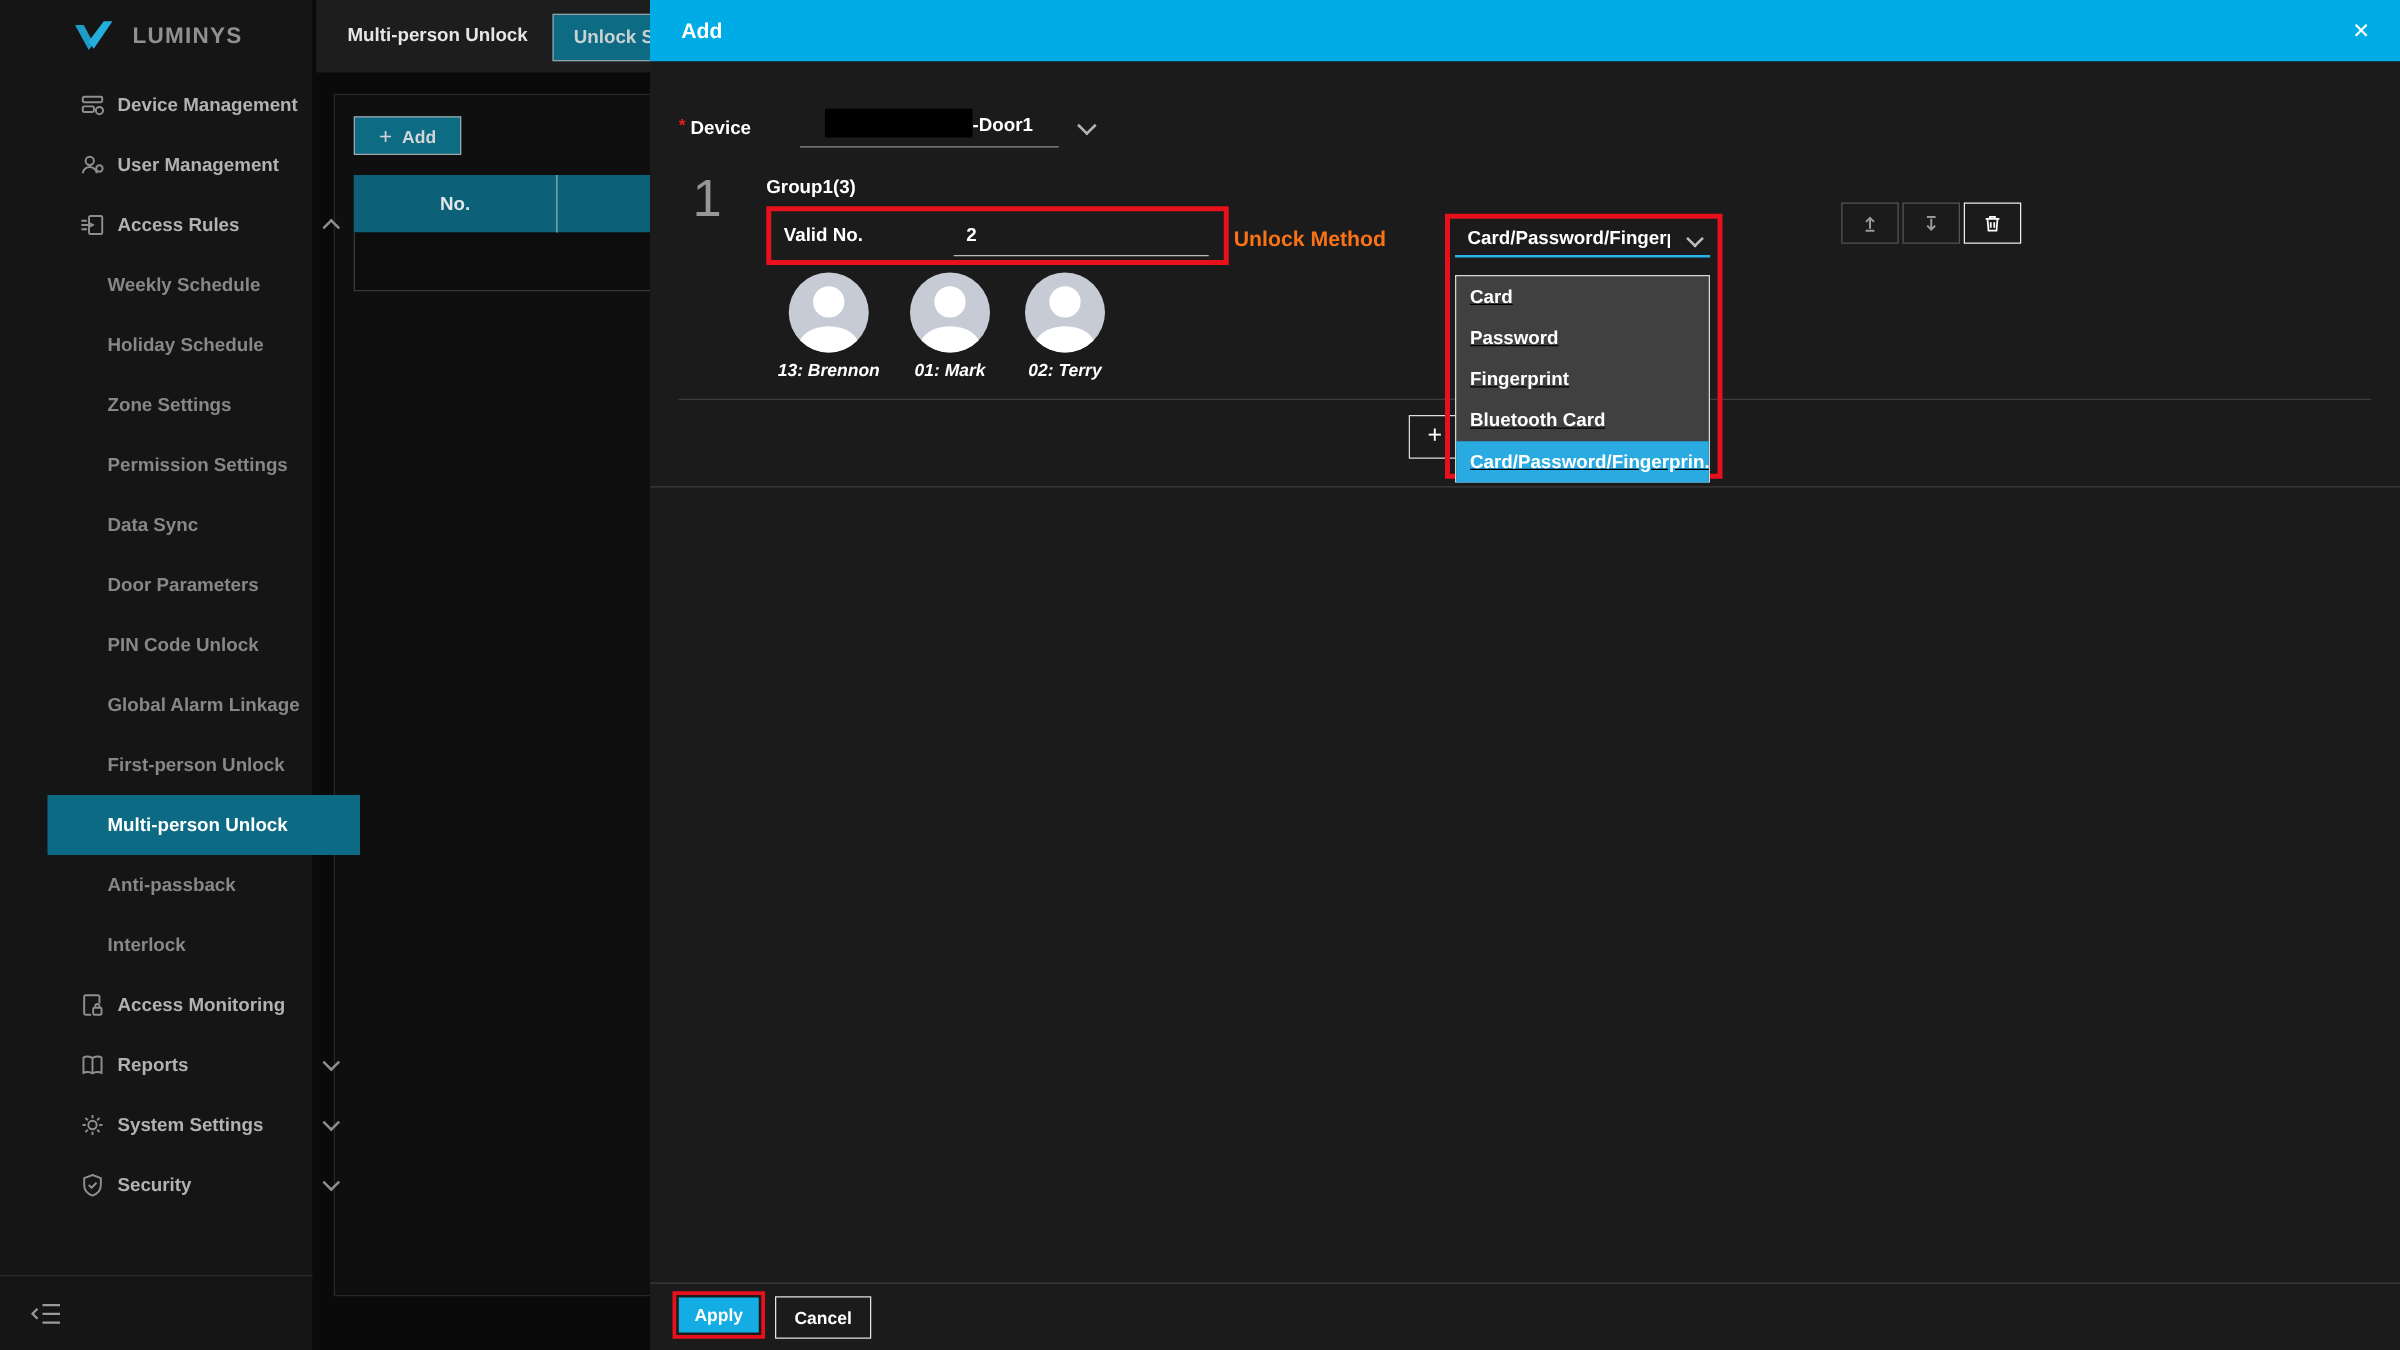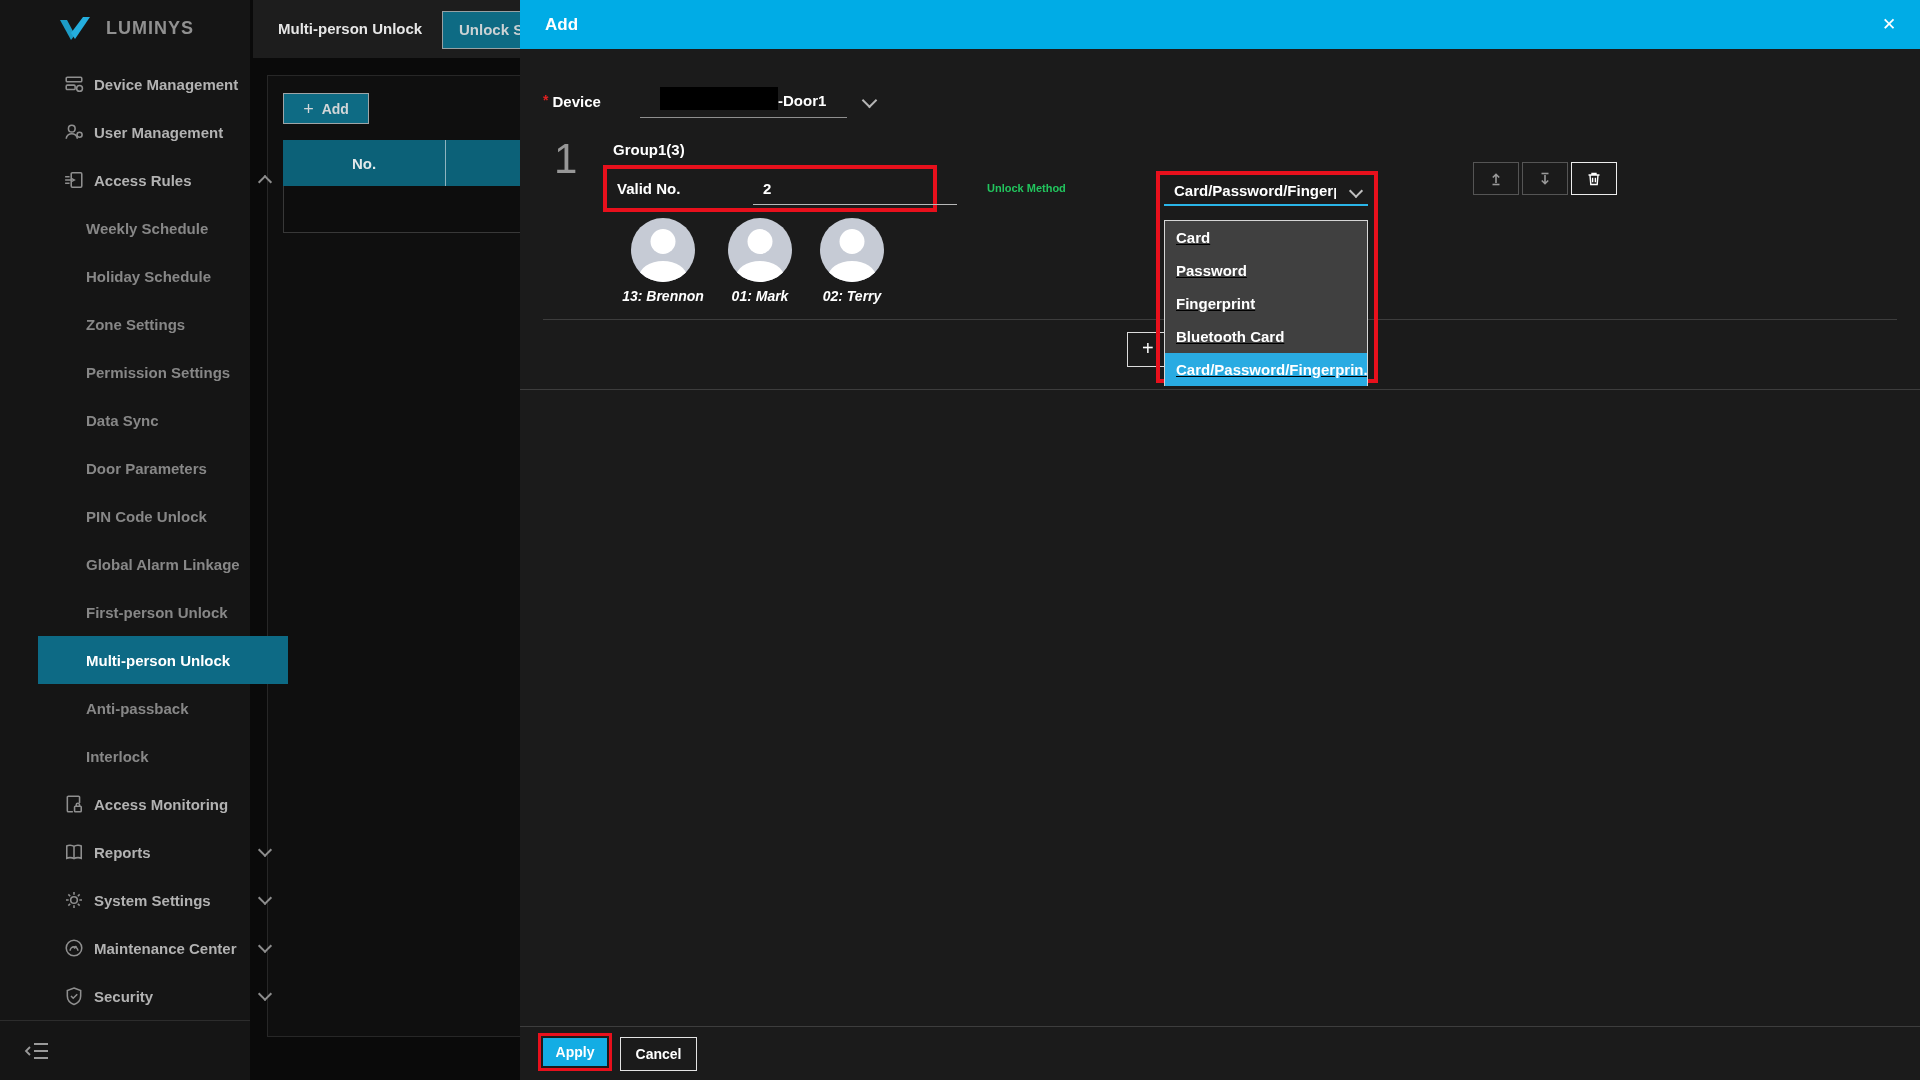--- a/index.html
+++ b/index.html
@@ -55,26 +55,26 @@
   .req-mark{color:#e02020;font-size:14px;font-weight:700;margin-right:4px;vertical-align:2px;}
   .device-label{position:absolute;left:23px;top:6px;color:#fff;font-size:15px;font-weight:700;}
   .device-field{position:absolute;left:120px;top:0;width:207px;height:31px;border-bottom:1px solid #8f8f8f;}
   .redact-box{position:absolute;left:20px;top:1px;width:118px;height:23px;background:#000;}
   .device-value{position:absolute;left:138px;top:6px;color:#fff;font-size:15px;font-weight:700;white-space:nowrap;}
   .device-chev{position:absolute;left:344px;top:9px;width:9px;height:9px;border-right:2px solid #b5b5b5;border-bottom:2px solid #b5b5b5;transform:rotate(45deg);}
 
   .group-num{position:absolute;left:34px;top:138px;color:#979797;font-size:42px;font-weight:400;line-height:1;}
   .group-name{position:absolute;left:93px;top:141px;color:#fff;font-size:15px;font-weight:700;}
 
-  .red-box-1{position:absolute;left:83px;top:165px;width:334px;height:47px;border:4px solid #e8101c;box-sizing:border-box;z-index:3;}
+  .red-box-1{position:absolute;left:93px;top:165px;width:370px;height:47px;border:4px solid #e8101c;box-sizing:border-box;z-index:3;}
   .valid-label{position:absolute;left:10px;top:11px;color:#fff;font-size:15px;font-weight:700;}
   .valid-input{position:absolute;left:146px;top:0;width:204px;height:35px;border-bottom:1px solid #b8b8b8;}
   .valid-value{position:absolute;left:10px;top:11px;color:#fff;font-size:15px;font-weight:700;}
 
-  .um-label{position:absolute;left:467px;top:182px;color:#22c55e;font-size:11px;font-weight:700;}
+  .um-label{position:absolute;left:467px;top:182px;color:#f97316;font-size:17px;font-weight:700;}
 
   .red-box-2{position:absolute;left:636px;top:171px;width:222px;height:212px;border:4px solid #e8101c;box-sizing:border-box;z-index:5;}
   .um-select{position:absolute;left:14px;top:7px;width:162px;color:#fff;font-size:15px;font-weight:700;white-space:nowrap;overflow:hidden;}
   .um-chev{position:absolute;right:13px;top:11px;width:8px;height:8px;border-right:2px solid #c0c0c0;border-bottom:2px solid #c0c0c0;transform:rotate(45deg);}
   .um-underline{position:absolute;left:4px;top:29px;width:204px;border-bottom:2px solid #2ab5e8;}
   .um-menu{position:absolute;left:4px;top:45px;width:204px;height:166px;background:#404040;border:1px solid #d6d6d6;box-sizing:border-box;text-decoration:underline;}
   .um-option{height:33px;line-height:33px;padding-left:11px;color:#fff;font-size:15px;font-weight:700;white-space:nowrap;overflow:hidden;}
   .um-option.selected{background:#29abe2;}
 
   .row-actions{position:absolute;left:0;top:0;}
@@ -221,31 +221,20 @@
         <span class="ico">
           <svg width="20" height="20" viewBox="0 0 18 18" fill="none" stroke="#8f8f8f" stroke-width="1.4">
             <circle cx="9" cy="9" r="3"></circle>
             <path d="M9 1.8v2.4M9 13.8v2.4M1.8 9h2.4M13.8 9h2.4M3.9 3.9l1.7 1.7M12.4 12.4l1.7 1.7M14.1 3.9l-1.7 1.7M5.6 12.4l-1.7 1.7"></path>
           </svg>
         </span>
         <span class="lbl">System Settings</span>
         <span class="chev down"></span>
       </div>
 
-      <div class="nav-item">
-        <span class="ico">
-          <svg width="20" height="20" viewBox="0 0 18 18" fill="none" stroke="#8f8f8f" stroke-width="1.4">
-            <circle cx="9" cy="9" r="7"></circle>
-              <path d="M5.5 11.5a3.5 3.5 0 0 1 7 0"></path>
-              <path d="M9 9.5l2.2-2.2"></path>
-          </svg>
-        </span>
-        <span class="lbl">Maintenance Center</span>
-        <span class="chev down"></span>
-      </div>
 
       <div class="nav-item">
         <span class="ico">
           <svg width="20" height="20" viewBox="0 0 18 18" fill="none" stroke="#8f8f8f" stroke-width="1.4">
             <path d="M9 1.8 15 4v5c0 4-2.7 6.4-6 7.6C5.7 15.4 3 13 3 9V4z"></path>
               <path d="M6.3 9l2 2 3.6-3.6"></path>
           </svg>
         </span>
         <span class="lbl">Security</span>
         <span class="chev down"></span>

